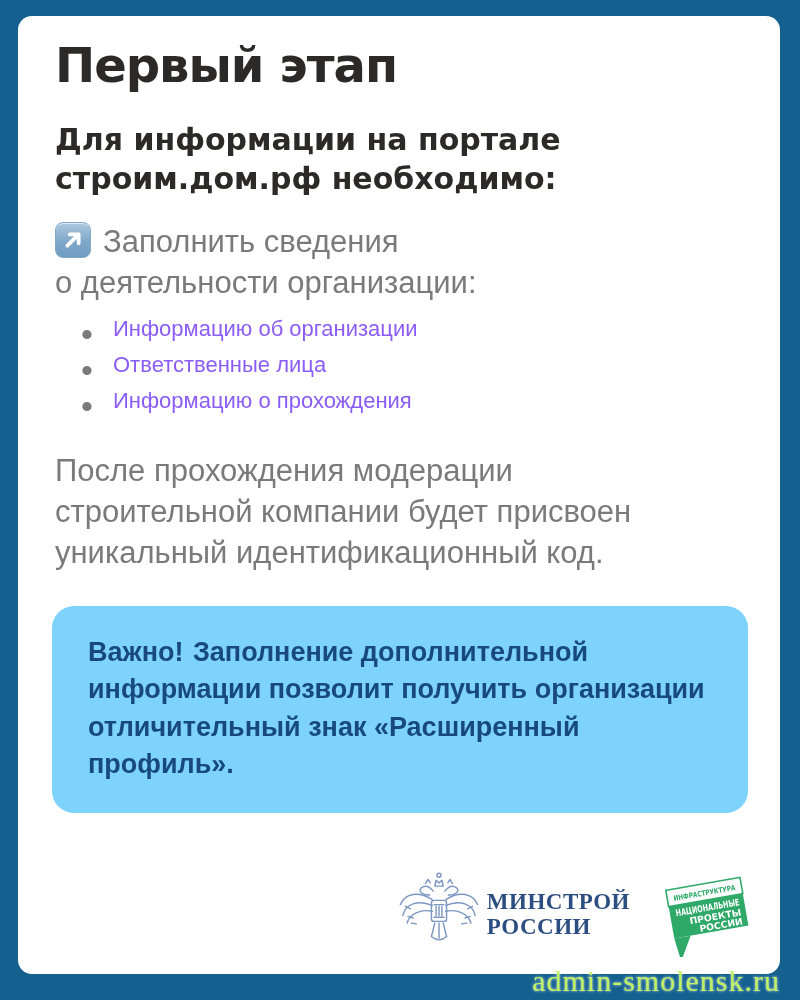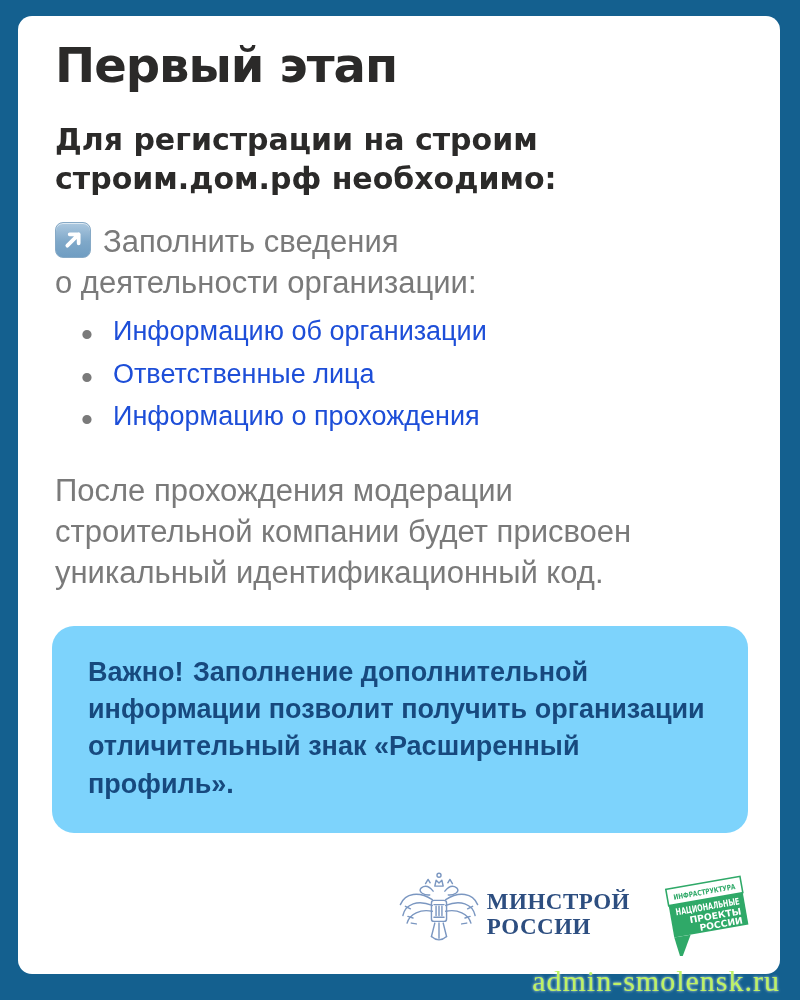--- a/index.html
+++ b/index.html
@@ -31,41 +31,41 @@
   .bullet-icon {
     display:inline-block; width:36px; height:36px; vertical-align:-6px;
     margin-right:12px; border-radius:8px;
     background:linear-gradient(180deg,#ACC8DF 0%,#7FA8C9 55%,#6F9DC2 100%);
     border:1px solid #86A9C6;
     box-shadow:inset 0 1px 0 rgba(255,255,255,.6);
   }
   .bullet-icon svg { width:100%; height:100%; display:block; }
   ul.sublist { margin-top:10px; list-style:none; }
   ul.sublist li {
-    font-size:27px; color:#1d4ed8; line-height:1.32; margin:7px 0;
+    font-size:22px; color:#8b5cf6; line-height:1.32; margin:7px 0;
     padding-left:58px; position:relative;
   }
   ul.sublist li::before {
     content:"•"; position:absolute; left:26px; top:-2px; font-size:34px; color:#7A7A7A;
   }
   .paragraph {
     margin-top:36px; font-size:31px; color:#7A7A7A; line-height:1.32;
     white-space:pre-line;
   }
   .note {
     margin:32px 2px 0 -3px;
     background:#7dd3fc; border-radius:22px;
     padding:28px 30px 30px 36px;
     color:#17497E; font-size:27px; line-height:1.38; font-weight:600;
   }
   .note-lead { font-weight:800; margin-right:.35em; }
   .note-body { white-space:pre-line; }
   .footer {
     position:absolute; right:26px; bottom:12px;
-    display:flex; gap:30px;
+    display:flex; align-items:center; gap:30px;
   }
   .minstroy { display:flex; align-items:center; gap:6px; }
   .minstroy-name {
     font-family:"Liberation Serif", serif;
     font-weight:700; color:#2D4E80; font-size:23px; line-height:1.08;
     letter-spacing:.5px;
   }
   .watermark {
     position:absolute; right:20px; bottom:2px; z-index:10;
     font-family:"Liberation Serif", serif; font-weight:400;
@@ -73,21 +73,21 @@
     text-shadow:0 0 3px rgba(255,255,255,.85);
   }
 </style>
 </head>
 <body>
 
 <div class="card">
 
   <h1 class="title">Первый этап</h1>
 
-  <div class="subtitle">Для регистрации на строим
+  <div class="subtitle">Для информации на портале
 строим.дом.рф необходимо:</div>
 
 
   <div class="bullet">
     <span class="bullet-icon"><svg viewBox="0 0 36 36">
           <path d="M12 24 L24 12 M14.5 12 H24 V21.5" stroke="#ffffff" stroke-width="4" fill="none" stroke-linecap="round" stroke-linejoin="round"></path>
         </svg></span><span class="bullet-text">Заполнить сведения
 о деятельности организации:</span>
   </div>
 

